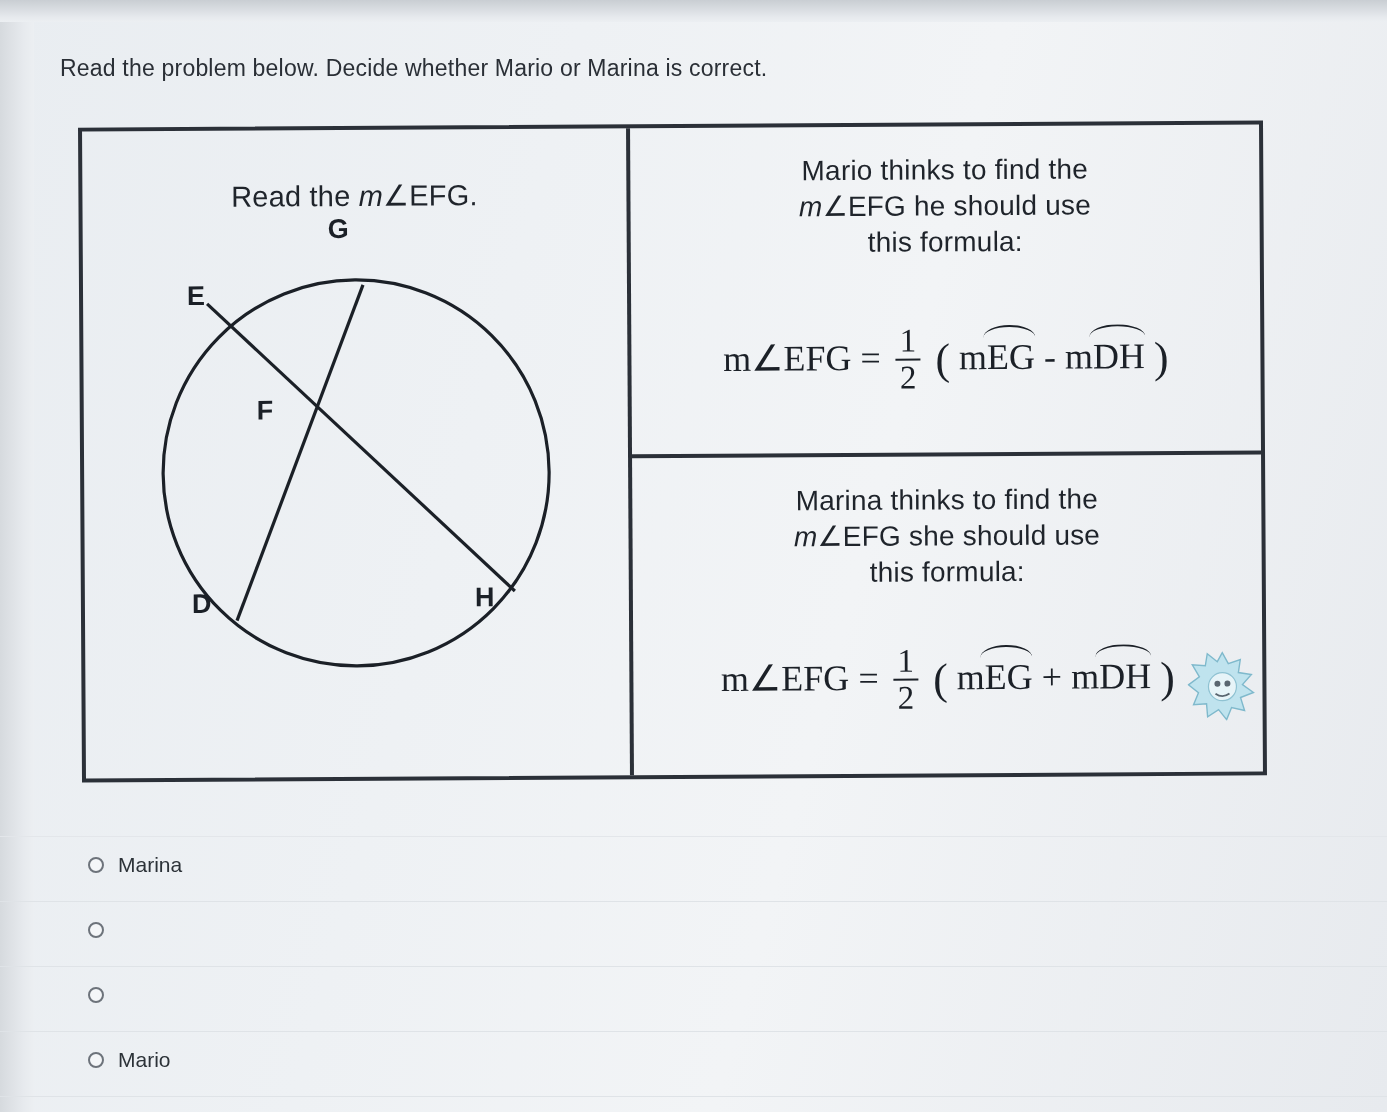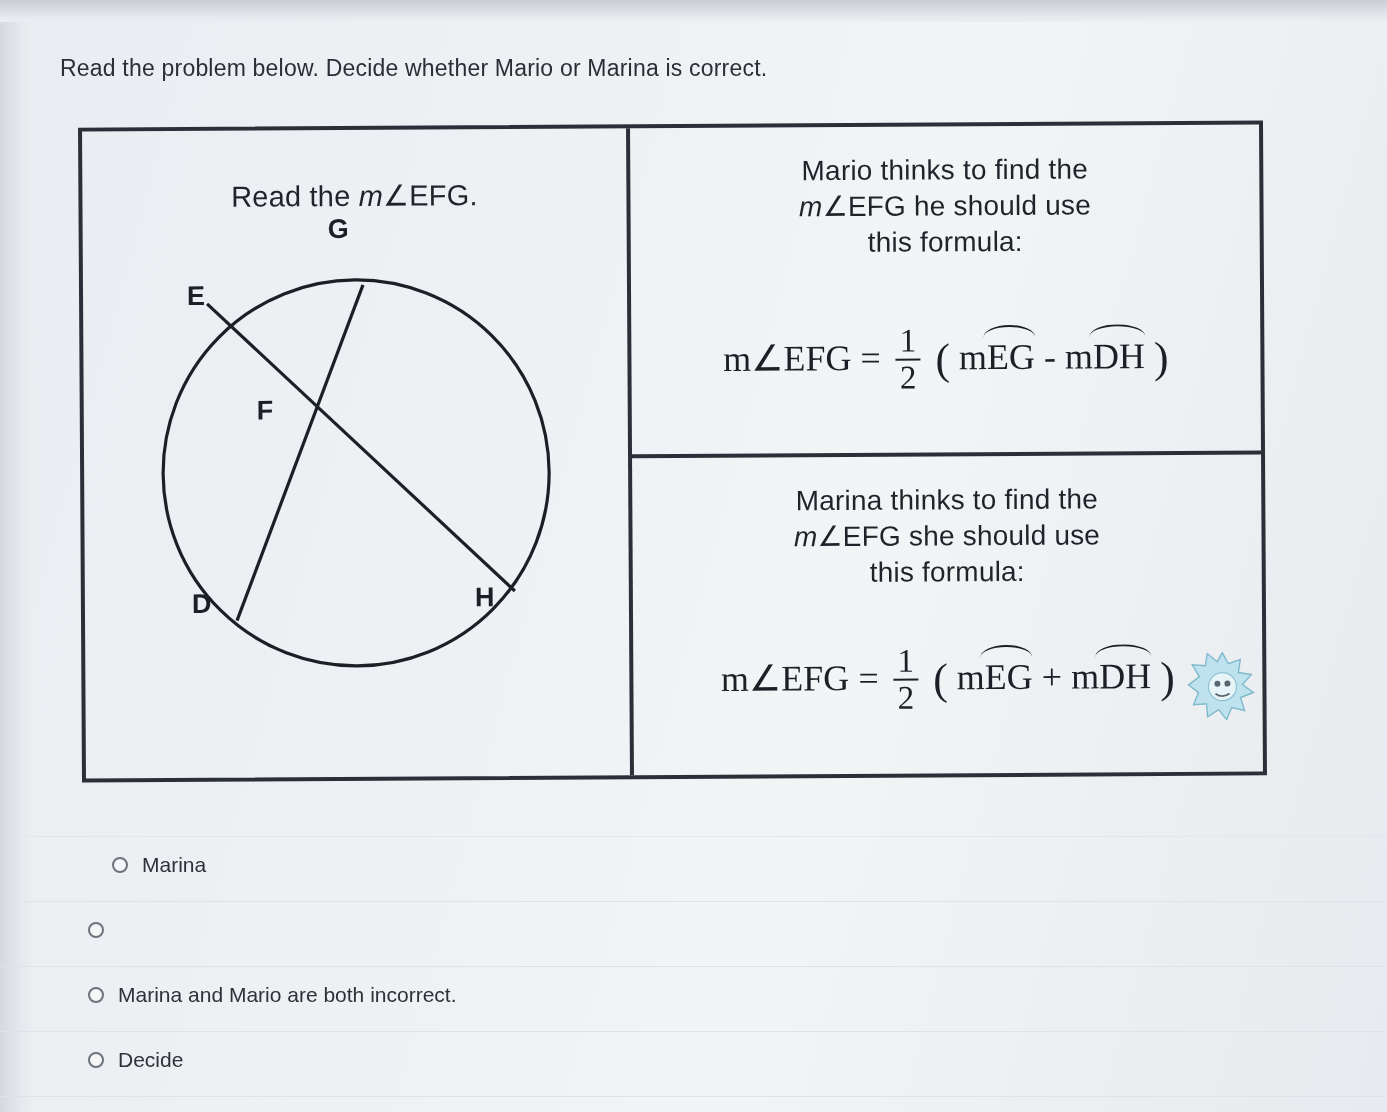--- a/index.html
+++ b/index.html
@@ -179,21 +179,21 @@
     position: absolute;
     left: 0;
     top: 836px;
     width: 1387px;
   }
   .option-row {
     position: relative;
     height: 64px;
     border-bottom: 1px solid #dfe3e7;
   }
-  .option-row:first-child { border-top: 1px solid #e3e6ea; margin-left: 24px; }
+  .option-row:first-child { border-top: 1px solid #e3e6ea; }
   .radio {
     position: absolute;
     left: 88px;
     top: 20px;
     width: 16px;
     height: 16px;
     border: 2px solid #6d737b;
     border-radius: 50%;
     box-sizing: border-box;
     background: #f4f6f8;
@@ -295,21 +295,20 @@
   <div class="options">
     <div class="option-row">
       <span class="radio"></span>
       <span class="option-label">Marina</span>
     </div>
     <div class="option-row">
       <span class="radio"></span>
     </div>
     <div class="option-row">
       <span class="radio"></span>
-      <span class="option-label">Marina and Mario are both incorrect.</span>
     </div>
     <div class="option-row">
       <span class="radio"></span>
-      <span class="option-label">Decide</span>
+      <span class="option-label">Mario</span>
     </div>
   </div>
 
 </div>
 
 </body></html>

